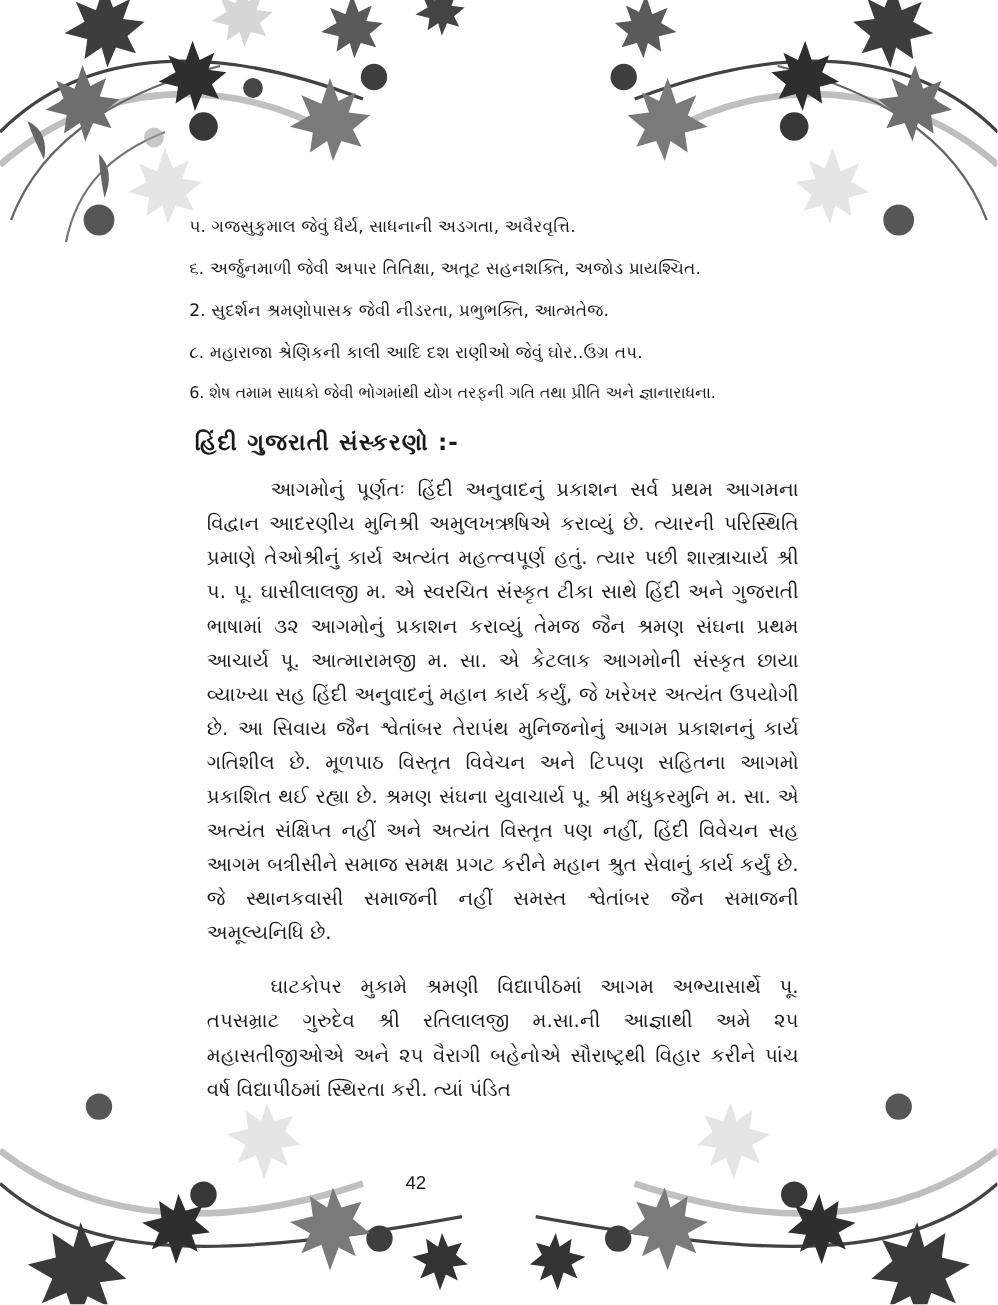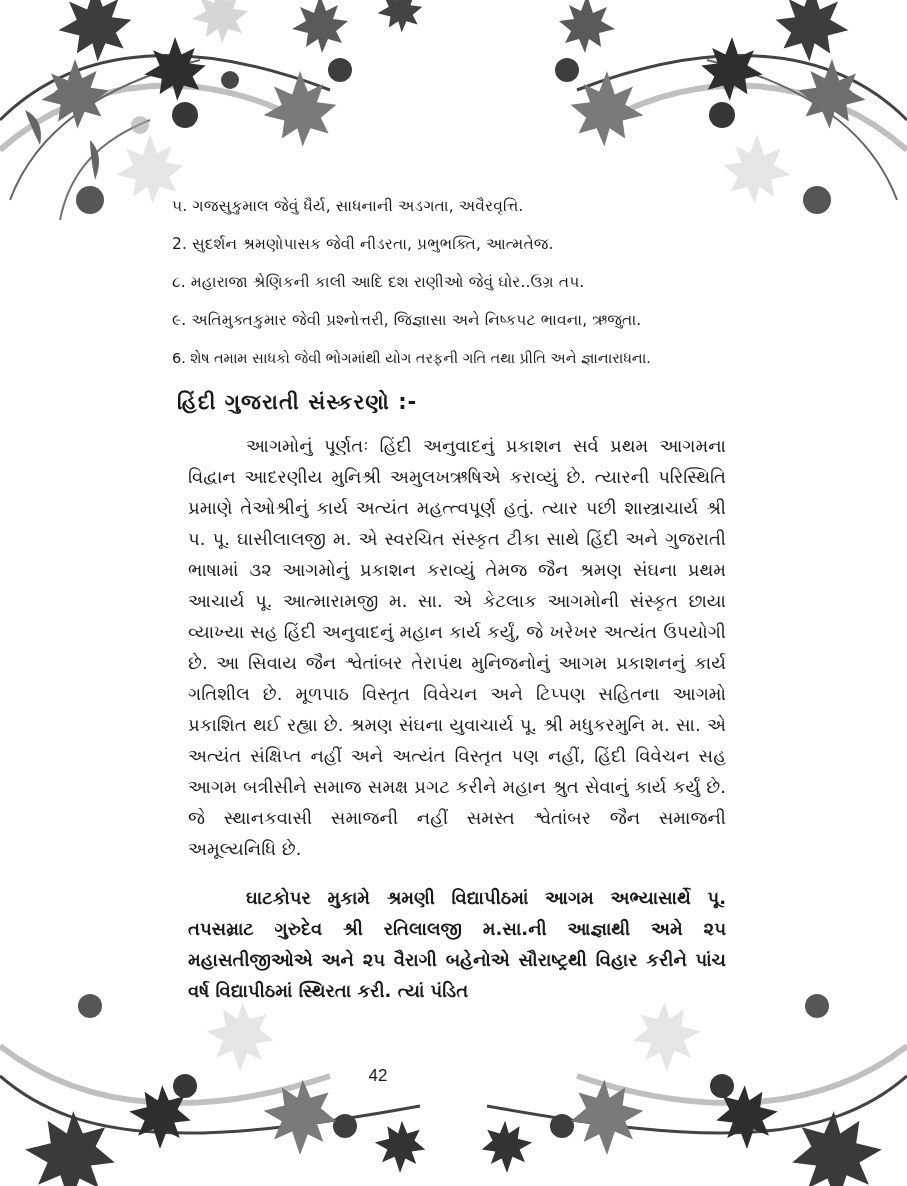--- a/index.html
+++ b/index.html
@@ -9,21 +9,21 @@
   .deco-tl { left: 0; top: 0; }
   .deco-tr { right: 0; top: 0; transform: scaleX(-1); }
   .deco-bl { left: 0; bottom: 0; transform: scaleY(-1); }
   .deco-br { right: 0; bottom: 0; transform: scale(-1,-1); }
 
   .content { position: absolute; left: 172px; top: 196px; width: 570px; }
   .list-item { font-size: 15.5px; line-height: 20px; margin: 0 0 18px 0; white-space: nowrap; letter-spacing: 0.1px; }
   .list-item.tight { font-size: 14.6px; letter-spacing: -0.1px; }
   .section-heading { font-size: 21px; font-weight: bold; margin: 22px 0 16px 5px; letter-spacing: 1px; }
   .para { font-size: 18px; line-height: 31px; text-align: justify; margin: 16px; text-indent: 58px; }
-  .para + .para { margin-top: 18px; font-weight: bold; }
+  .para + .para { margin-top: 18px; }
   .page-number { position: absolute; left: 0; width: 756px; top: 1066px; text-align: center;
                  font-family: "Liberation Sans", sans-serif; font-size: 17px; color: #1a1a1a; }
 </style>
 </head>
 <body>
 
 <svg class="deco deco-tl" width="480" height="230" viewBox="0 0 480 230">
   <defs>
     <g id="leaf">
       <path d="M0,-30 L6,-14 L18,-20 L13,-6 L28,-4 L16,6 L22,18 L8,14 L2,28 L-2,14 L-14,22 L-12,8 L-28,4 L-14,-4 L-20,-18 L-6,-12 Z"></path>
@@ -113,23 +113,23 @@
   <use href="#leaf4" transform="translate(70,30) scale(1.6)" fill="#3a3a3a"></use>
   <use href="#leaf4" transform="translate(160,70) scale(1.1)" fill="#2e2e2e"></use>
   <use href="#leaf4" transform="translate(300,70) scale(1.3)" fill="#7a7a7a"></use>
   <use href="#leaf4" transform="translate(400,40) scale(0.9)" fill="#333"></use>
   <use href="#leaf4" transform="translate(240,150) scale(1.2)" fill="#cccccc" opacity="0.5"></use>
 </svg>
 
 <main class="content">
   <section>
     <p class="list-item">૫. ગજસુકુમાલ જેવું ધૈર્ય, સાધનાની અડગતા, અવૈરવૃત્તિ.</p>
+    <p class="list-item">૬. અર્જુનમાળી જેવી અપાર તિતિક્ષા, અતૂટ સહનશક્તિ, અજોડ પ્રાયશ્ચિત.</p>
     <p class="list-item">2. સુદર્શન શ્રમણોપાસક જેવી નીડરતા, પ્રભુભક્તિ, આત્મતેજ.</p>
     <p class="list-item">૮. મહારાજા શ્રેણિકની કાલી આદિ દશ રાણીઓ જેવું ઘોર..ઉગ્ર તપ.</p>
-    <p class="list-item">૯. અતિમુક્તકુમાર જેવી પ્રશ્નોત્તરી, જિજ્ઞાસા અને નિષ્કપટ ભાવના, ઋજુતા.</p>
     <p class="list-item tight">6. શેષ તમામ સાધકો જેવી ભોગમાંથી યોગ તરફની ગતિ તથા પ્રીતિ અને જ્ઞાનારાધના.</p>
   </section>
 
   <h2 class="section-heading">હિંદી ગુજરાતી સંસ્કરણો :-</h2>
 
   <p class="para">આગમોનું પૂર્ણતઃ હિંદી અનુવાદનું પ્રકાશન સર્વ પ્રથમ આગમના વિદ્વાન આદરણીય મુનિશ્રી અમુલખઋષિએ કરાવ્યું છે. ત્યારની પરિસ્થિતિ પ્રમાણે તેઓશ્રીનું કાર્ય અત્યંત મહત્ત્વપૂર્ણ હતું. ત્યાર પછી શાસ્ત્રાચાર્ય શ્રી પ. પૂ. ઘાસીલાલજી મ. એ સ્વરચિત સંસ્કૃત ટીકા સાથે હિંદી અને ગુજરાતી ભાષામાં ૩૨ આગમોનું પ્રકાશન કરાવ્યું તેમજ જૈન શ્રમણ સંઘના પ્રથમ આચાર્ય પૂ. આત્મારામજી મ. સા. એ કેટલાક આગમોની સંસ્કૃત છાયા વ્યાખ્યા સહ હિંદી અનુવાદનું મહાન કાર્ય કર્યું, જે ખરેખર અત્યંત ઉપયોગી છે. આ સિવાય જૈન શ્વેતાંબર તેરાપંથ મુનિજનોનું આગમ પ્રકાશનનું કાર્ય ગતિશીલ છે. મૂળપાઠ વિસ્તૃત વિવેચન અને ટિપ્પણ સહિતના આગમો પ્રકાશિત થઈ રહ્યા છે. શ્રમણ સંઘના યુવાચાર્ય પૂ. શ્રી મધુકરમુનિ મ. સા. એ અત્યંત સંક્ષિપ્ત નહીં અને અત્યંત વિસ્તૃત પણ નહીં, હિંદી વિવેચન સહ આગમ બત્રીસીને સમાજ સમક્ષ પ્રગટ કરીને મહાન શ્રુત સેવાનું કાર્ય કર્યું છે. જે સ્થાનકવાસી સમાજની નહીં સમસ્ત શ્વેતાંબર જૈન સમાજની અમૂલ્યનિધિ છે.</p>
   <p class="para">ઘાટકોપર મુકામે શ્રમણી વિદ્યાપીઠમાં આગમ અભ્યાસાર્થે પૂ. તપસમ્રાટ ગુરુદેવ શ્રી રતિલાલજી મ.સા.ની આજ્ઞાથી અમે ૨૫ મહાસતીજીઓએ અને ૨૫ વૈરાગી બહેનોએ સૌરાષ્ટ્રથી વિહાર કરીને પાંચ વર્ષ વિદ્યાપીઠમાં સ્થિરતા કરી. ત્યાં પંડિત</p>
 </main>
 
 <div class="page-number">42</div>

